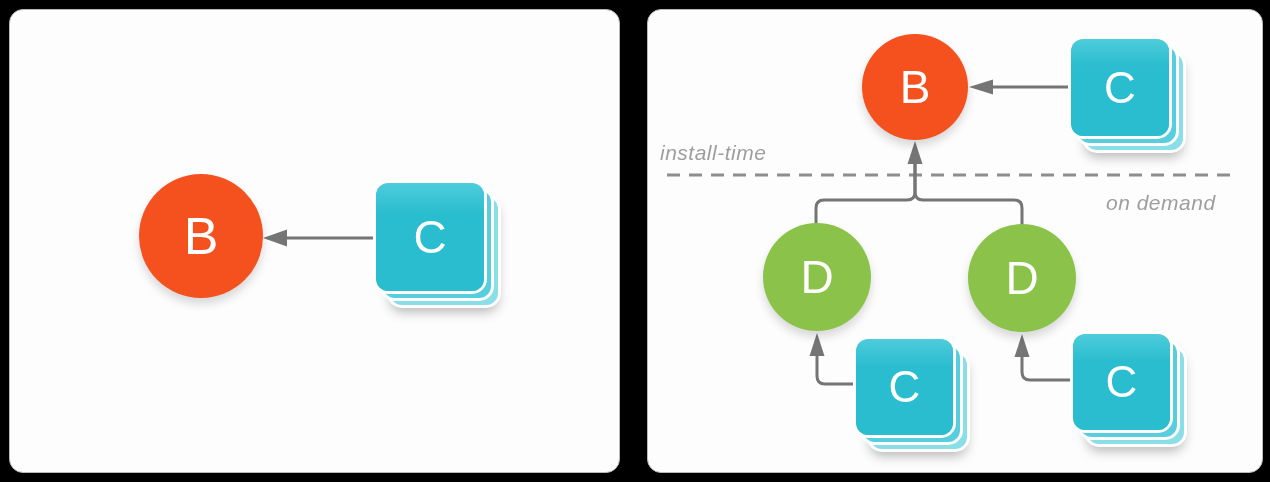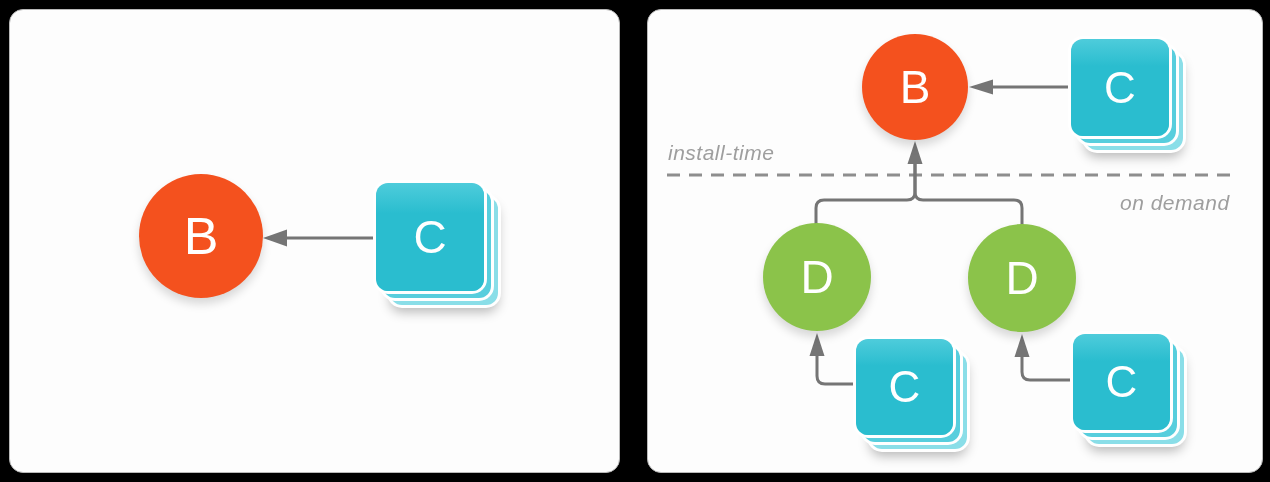--- a/index.html
+++ b/index.html
@@ -82,22 +82,22 @@
     <path d="M374,215 V198 Q374,190 366,190 H275 Q267,190 267,182 V154" fill="none" stroke="#757575" stroke-width="3"></path>
     <polygon points="267,131 259.5,154 274.5,154" fill="#757575"></polygon>
 
     <path d="M210,374 H177 Q169,374 169,366 V346" fill="none" stroke="#757575" stroke-width="3"></path>
     <polygon points="169,323 161.5,346 176.5,346" fill="#757575"></polygon>
 
     <path d="M425,370 H382 Q374,370 374,362 V347" fill="none" stroke="#757575" stroke-width="3"></path>
     <polygon points="374,324 366.5,347 381.5,347" fill="#757575"></polygon>
   </svg>
 
-  <span class="zone-label" style="left:20px;top:131px;">install-time</span>
-  <span class="zone-label" style="left:472px;top:181px;">on demand</span>
+  <span class="zone-label" style="left:12px;top:131px;">install-time</span>
+  <span class="zone-label" style="left:458px;top:181px;">on demand</span>
 
   <div class="node-circle node-b" style="left:214px;top:24px;width:106px;height:106px;">
     <span class="letter f46">B</span>
   </div>
 
   <div class="stack" style="left:423px;top:29px;width:98px;height:97px;">
     <div class="layer l2"></div>
     <div class="layer l1"></div>
     <div class="layer main">
       <span class="letter f44">C</span>

